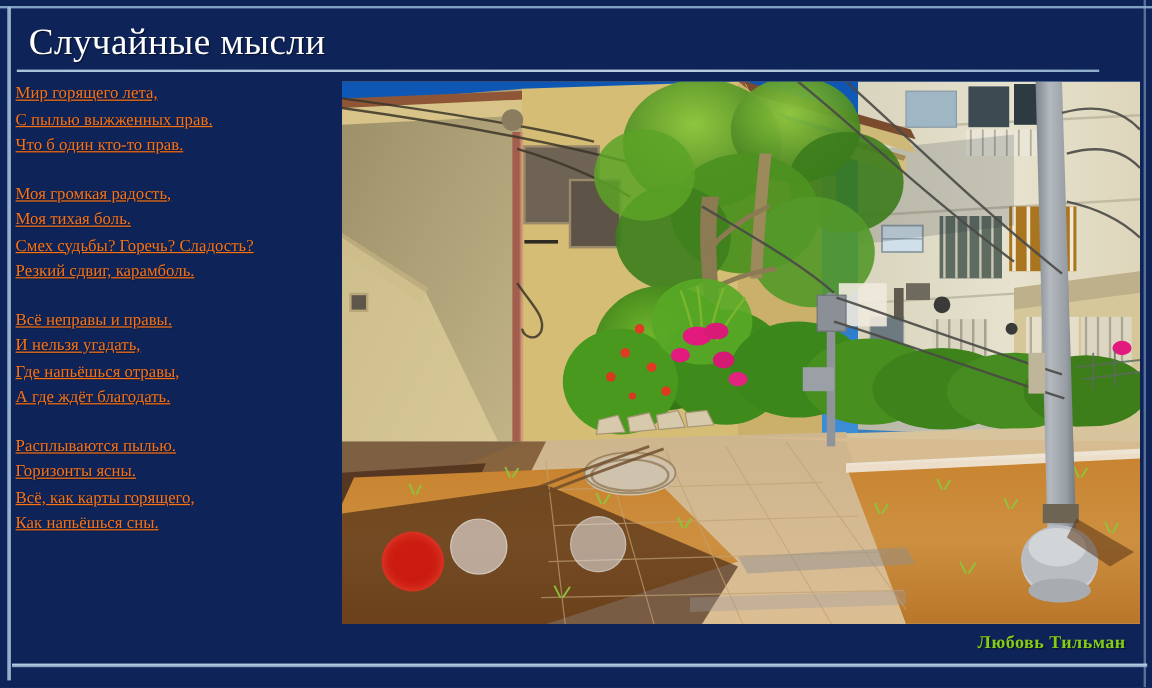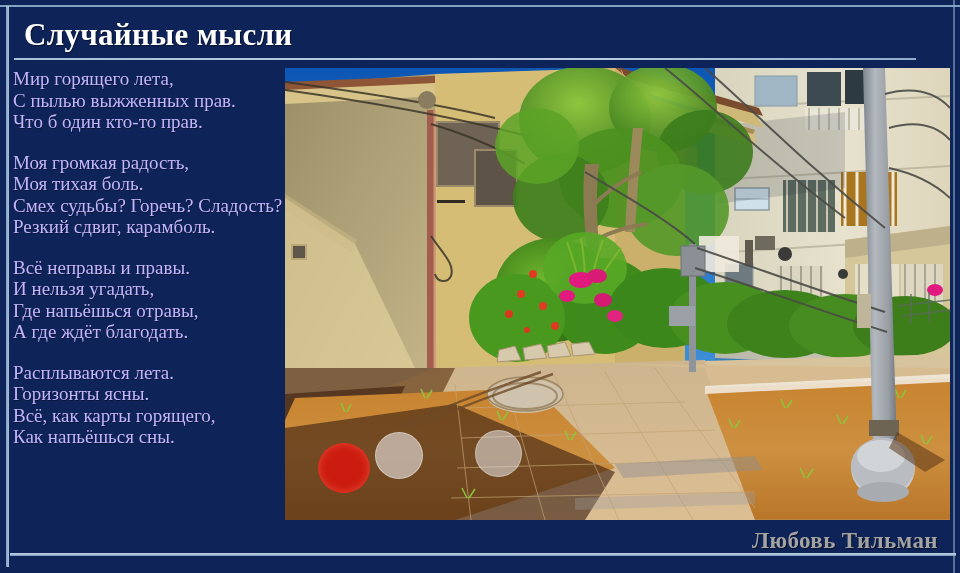--- a/index.html
+++ b/index.html
@@ -46,44 +46,44 @@
   
   .title {
     position: absolute;
     left: 24px; top: 17px;
     font-size: 31px;
     line-height: 36px;
     letter-spacing: .3px;
     color: #ffffff;
     text-shadow: 1px 1px 1px rgba(0,0,0,.45);
     white-space: nowrap;
-    font-weight: bold;
   }
 
   .title-rule {
     position: absolute;
     left: 14px; top: 58px;
     width: 902px; height: 2px;
     background: linear-gradient(to right, #b9d3e8, #cfe2f1 60%, #9dbdd8);
     opacity: .9;
   }
 
   
   .poem {
     position: absolute;
     left: 13px; top: 68px;
     width: 262px;
   }
   .stanza { margin-bottom: 19px; }
   .line {
-    font-size: 19px;
+    font-size: 14px;
     line-height: 21.5px;
-    color: #c4b5fd;
+    color: #f97316;
     white-space: nowrap;
     text-shadow: 0.5px 0.5px 0px rgba(0,0,0,.4);
+    text-decoration: underline;
   }
 
   
   .photo {
     position: absolute;
     left: 285px; top: 68px;
     width: 665px; height: 452px;
     overflow: hidden;
     background: #6f8fb0;
   }
@@ -111,23 +111,23 @@
     left: 190px; top: 362px;
     width: 47px; height: 47px;
     background: rgba(228,224,224,.58);
     border: 1px solid rgba(255,255,255,.3);
   }
 
   
   .author {
     position: absolute;
     right: 22px; top: 528px;
-    font-size: 23px;
+    font-size: 15px;
     font-weight: bold;
-    color: #a3a3a3;
+    color: #84cc16;
     letter-spacing: .4px;
     text-shadow: 1px 1px 1px rgba(0,0,0,.5);
     white-space: nowrap;
   }
 
   .bottom-rule {
     position: absolute;
     left: 10px; top: 553px;
     width: 946px; height: 3px;
     background: linear-gradient(to bottom, #d3e4f2, #7f9fc0);
@@ -162,21 +162,21 @@
     </div>
 
     <div class="stanza">
       <div class="line">Всё неправы и правы.</div>
       <div class="line">И нельзя угадать,</div>
       <div class="line">Где напьёшься отравы,</div>
       <div class="line">А где ждёт благодать.</div>
     </div>
 
     <div class="stanza">
-      <div class="line">Расплываются лета.</div>
+      <div class="line">Расплываются пылью.</div>
       <div class="line">Горизонты ясны.</div>
       <div class="line">Всё, как карты горящего,</div>
       <div class="line">Как напьёшься сны.</div>
     </div>
 
   </div>
 
   <div class="photo">
     <svg viewBox="0 0 665 452" preserveAspectRatio="none">
       <defs>

